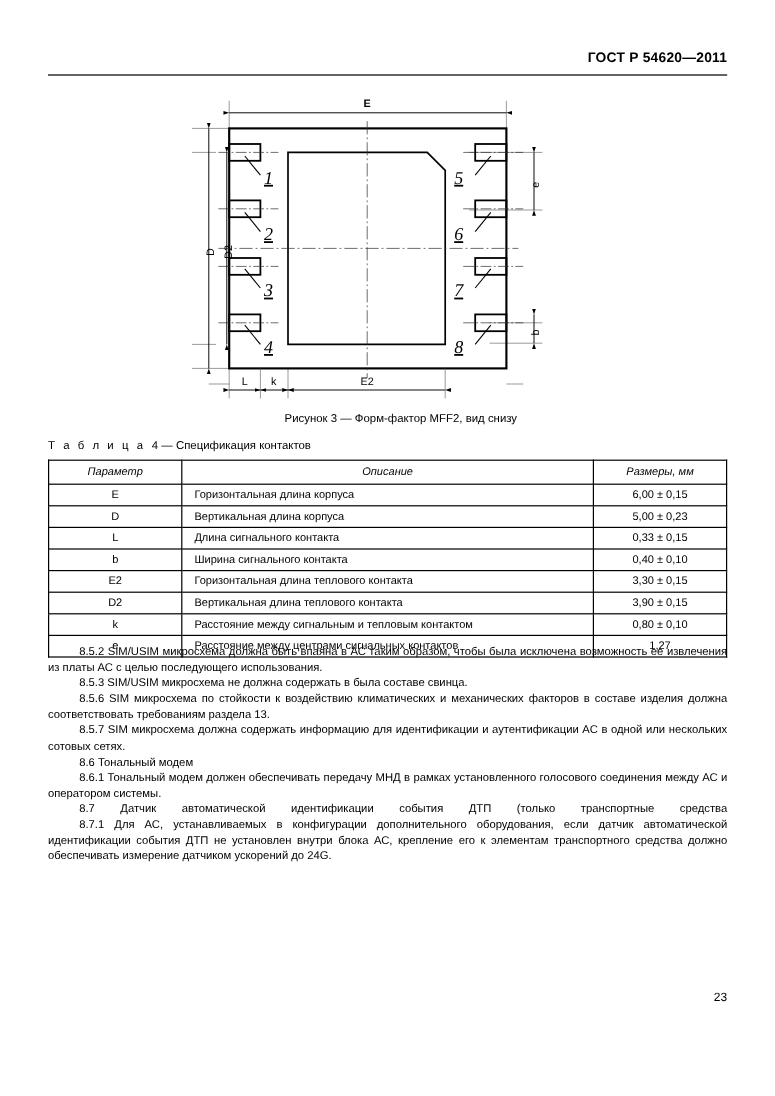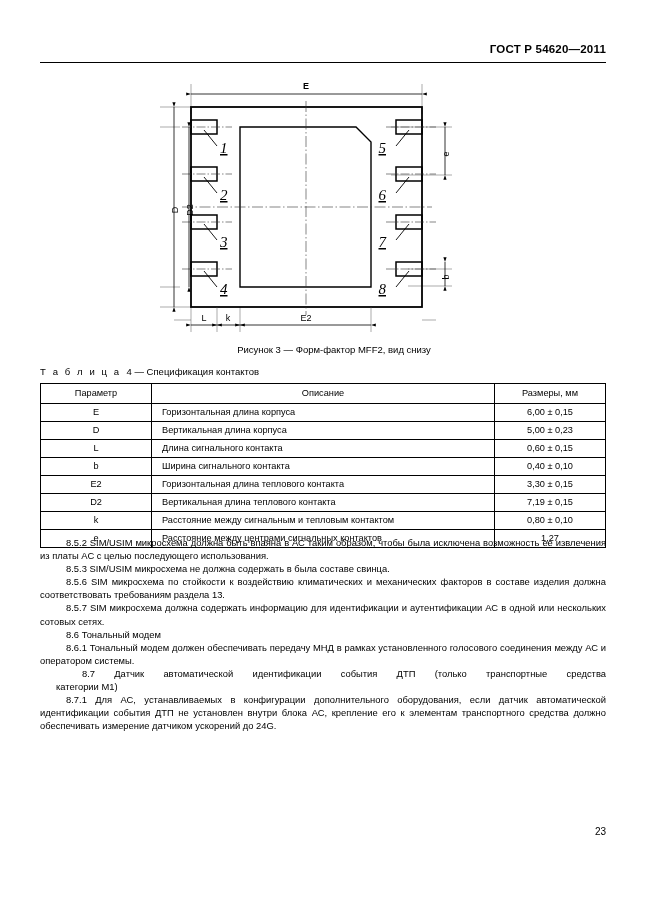--- a/index.html
+++ b/index.html
@@ -82,21 +82,21 @@
     border: 1px solid #000;
     padding: 0;
     height: 17px;
     line-height: 17px;
   }
   #spec-table th { font-weight: normal; text-align: center; }
   #spec-table .col-param { width: 110px; text-align: center; }
   #spec-table .col-desc  { text-align: left; padding-left: 10px; }
   #spec-table .col-dim   { width: 110px; text-align: center; }
   #spec-table thead th { height: 19px; line-height: 19px; }
-  #spec-table thead tr th { border-bottom-width: 1px; }
+  #spec-table thead tr th { border-bottom-width: 1px; font-style: italic; }
   #spec-table .thead-row { border-bottom: 1px solid #000; }
 
   
   #body-text {
     position: absolute;
     top: 536px;
     left: 40px;
     width: 566px;
     font-size: 9.4px;
     line-height: 13.1px;
@@ -106,21 +106,21 @@
     margin: 0;
     text-indent: 26px;
   }
   #body-text h3 {
     margin: 0;
     font-size: 9.4px;
     line-height: 13.1px;
     font-weight: normal;
     text-indent: 26px;
   }
-  #body-text h3.wide { text-align: justify; margin-left: 16px; }
+  #body-text h3.wide { text-align: justify; }
   #body-text h3.wide span.l1 {
     display: block;
     text-indent: 26px;
     text-align-last: justify;
     word-spacing: 2.6px;
   }
   #body-text h3.wide span.l2 {
     display: block;
     text-indent: 0;
   }
@@ -282,36 +282,36 @@
         <td class="col-dim">6,00 ± 0,15</td>
       </tr>
       <tr>
         <td class="col-param">D</td>
         <td class="col-desc">Вертикальная  длина  корпуса</td>
         <td class="col-dim">5,00 ± 0,23</td>
       </tr>
       <tr>
         <td class="col-param">L</td>
         <td class="col-desc">Длина  сигнального  контакта</td>
-        <td class="col-dim">0,60 ± 0,15</td>
+        <td class="col-dim">0,33 ± 0,15</td>
       </tr>
       <tr>
         <td class="col-param">b</td>
         <td class="col-desc">Ширина  сигнального  контакта</td>
         <td class="col-dim">0,40 ± 0,10</td>
       </tr>
       <tr>
         <td class="col-param">E2</td>
         <td class="col-desc">Горизонтальная  длина  теплового  контакта</td>
         <td class="col-dim">3,30 ± 0,15</td>
       </tr>
       <tr>
         <td class="col-param">D2</td>
         <td class="col-desc">Вертикальная  длина  теплового  контакта</td>
-        <td class="col-dim">7,19 ± 0,15</td>
+        <td class="col-dim">3,90 ± 0,15</td>
       </tr>
       <tr>
         <td class="col-param">k</td>
         <td class="col-desc">Расстояние  между  сигнальным  и  тепловым  контактом</td>
         <td class="col-dim">0,80 ± 0,10</td>
       </tr>
       <tr>
         <td class="col-param">e</td>
         <td class="col-desc">Расстояние  между   центрами  сигнальных  контактов</td>
         <td class="col-dim">1,27</td>
@@ -321,18 +321,17 @@
 
 <div id="body-text">
   <p>8.5.2 SIM/USIM микросхема должна быть впаяна в АС таким образом, чтобы была исключена возможность ее извлечения из платы АС с целью последующего использования.</p>
   <p>8.5.3 SIM/USIM микросхема не должна содержать в была составе свинца.</p>
   <p>8.5.6 SIM микросхема по стойкости к воздействию климатических и механических факторов в составе изделия должна соответствовать требованиям раздела 13.</p>
   <p>8.5.7 SIM микросхема должна содержать информацию для идентификации и аутентификации АС в одной или нескольких сотовых сетях.</p>
   <h3>8.6 Тональный модем</h3>
   <p>8.6.1 Тональный модем должен обеспечивать передачу МНД в рамках установленного голосового соединения между АС и оператором системы.</p>
   <h3 class="wide">
     <span class="l1">8.7 Датчик автоматической идентификации события ДТП (только транспортные средства</span>
-    <span class="l2">категории M1)</span>
   </h3>
   <p>8.7.1 Для АС, устанавливаемых в конфигурации дополнительного оборудования, если датчик автоматической идентификации события ДТП не установлен внутри блока АС, крепление его к элементам транспортного средства должно обеспечивать измерение датчиком ускорений до 24G.</p>
 </div>
 
 <div id="page-number">23</div>
 
 </body></html>

